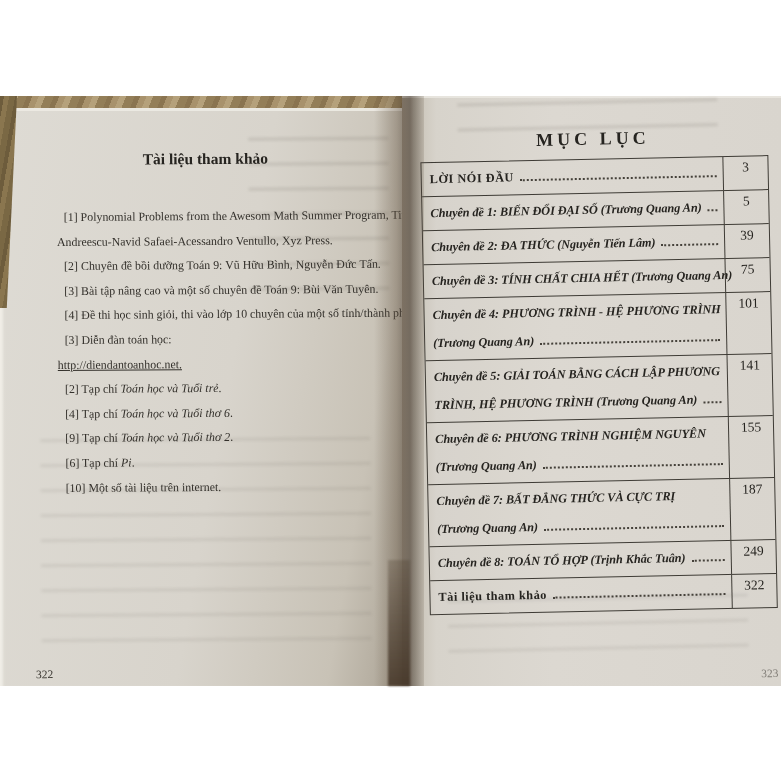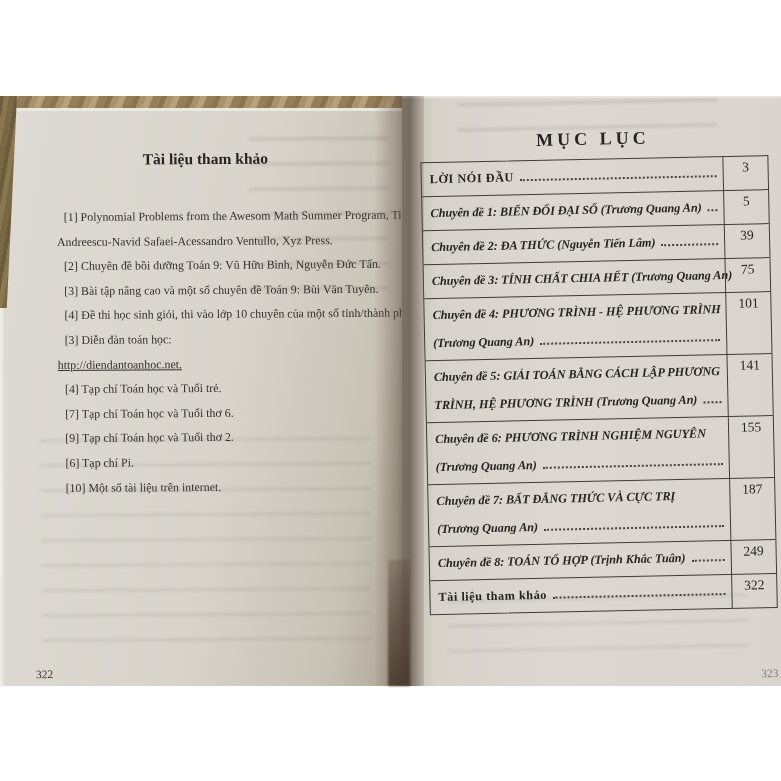--- a/index.html
+++ b/index.html
@@ -15,21 +15,21 @@
     background:linear-gradient(100deg,#dedbd4 0%,#d8d4cc 55%,#c8c2b6 85%,#aaa294 100%);
     box-shadow:inset 0 3px 0 rgba(236,234,227,.95), inset 5px 0 3px -2px rgba(242,240,233,.9);}
   .wood-wedge{position:absolute;left:0;top:96px;width:17px;height:212px;
     background:repeating-linear-gradient(100deg,#6d5c3c 0 4px,#8a764f 4px 9px,#7a6844 9px 15px);
     clip-path:polygon(0 0,100% 0,40% 100%,0 100%);}
   .left-content{position:absolute;left:12px;top:0;width:390px;height:100%;transform:rotate(-0.4deg);color:#33302b;}
   .ref-title{position:absolute;top:42px;left:0;width:100%;text-align:center;font-weight:bold;font-size:15.5px;color:#262420;}
   .refs{position:absolute;left:46px;top:96px;width:344px;font-size:11.9px;}
   .ref-line{height:24.6px;line-height:24.6px;white-space:nowrap;}
   .ref-line.ind{padding-left:7px;}
-  .ref-line .it{}
+  .ref-line .it{font-style:italic;}
   .ref-line .ul{text-decoration:underline;}
   .pagenum-left{position:absolute;left:22px;top:559px;font-size:11.5px;color:#3a3731;}
 
   
   .gutter{position:absolute;left:374px;top:96px;width:50px;height:590px;
     background:linear-gradient(90deg,rgba(90,75,58,0) 0%,rgba(96,80,62,.38) 45%,rgba(58,46,35,.55) 72%,rgba(98,86,68,.18) 100%);}
   .gutter-bottom{position:absolute;left:388px;top:560px;width:22px;height:126px;
     background:linear-gradient(to bottom,rgba(70,55,40,.25),rgba(62,47,33,.8));filter:blur(1px);}
 
   
@@ -67,22 +67,22 @@
       <div class="bleed" style="left:28px;top:330px;width:330px;height:220px;opacity:.22;"></div>
       <div class="ref-title">Tài liệu tham khảo</div>
       <div class="refs">
           <div class="ref-line ind"><span>[1] Polynomial Problems from the Awesom Math Summer Program, Titu</span></div>
           <div class="ref-line"><span>Andreescu-Navid Safaei-Acessandro Ventullo, Xyz Press.</span></div>
           <div class="ref-line ind"><span>[2] Chuyên đề bồi dưỡng Toán 9: Vũ Hữu Bình, Nguyễn Đức Tấn.</span></div>
           <div class="ref-line ind"><span>[3] Bài tập nâng cao và một số chuyên đề Toán 9: Bùi Văn Tuyên.</span></div>
           <div class="ref-line ind"><span>[4] Đề thi học sinh giỏi, thi vào lớp 10 chuyên của một số tỉnh/thành phố.</span></div>
           <div class="ref-line ind"><span>[3] Diễn đàn toán học:</span></div>
           <div class="ref-line"><span class="ul">http://diendantoanhoc.net.</span></div>
-          <div class="ref-line ind"><span>[4] Tạp chí </span><span class="it">Toán học và Tuổi trẻ</span><span>.</span></div>
-          <div class="ref-line ind"><span>[7] Tạp chí </span><span class="it">Toán học và Tuổi thơ 6</span><span>.</span></div>
+          <div class="ref-line ind"><span>[2] Tạp chí </span><span class="it">Toán học và Tuổi trẻ</span><span>.</span></div>
+          <div class="ref-line ind"><span>[4] Tạp chí </span><span class="it">Toán học và Tuổi thơ 6</span><span>.</span></div>
           <div class="ref-line ind"><span>[9] Tạp chí </span><span class="it">Toán học và Tuổi thơ 2</span><span>.</span></div>
           <div class="ref-line ind"><span>[6] Tạp chí </span><span class="it">Pi</span><span>.</span></div>
           <div class="ref-line ind"><span>[10] Một số tài liệu trên internet.</span></div>
         </div>
       <div class="pagenum-left">322</div>
     </div>
   </div>
   <div class="wood-wedge"></div>
 
   <div class="page-right">

